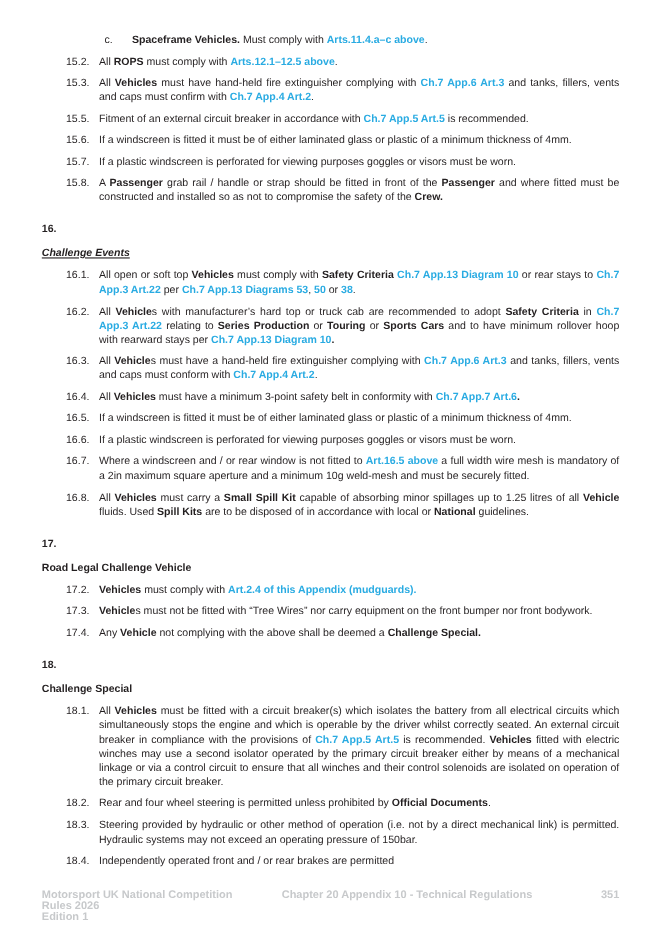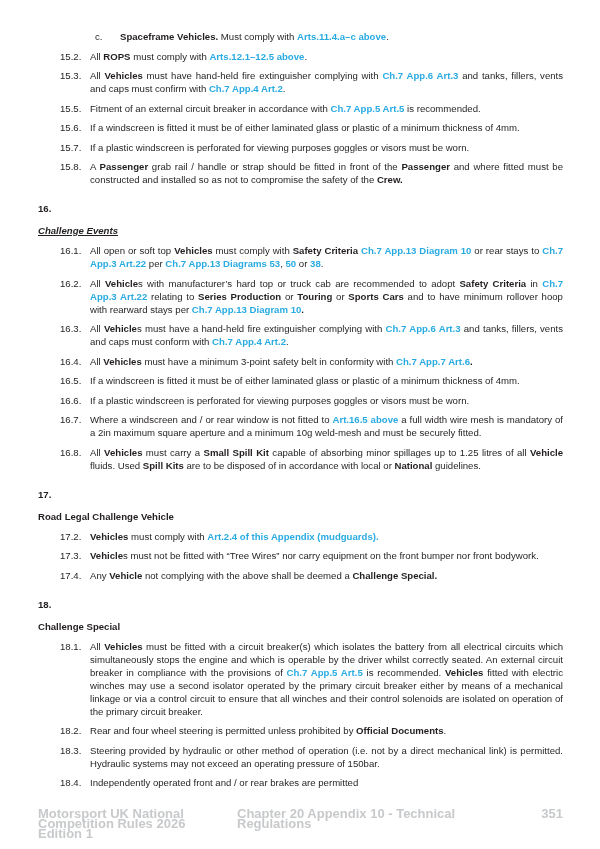--- a/index.html
+++ b/index.html
@@ -46,27 +46,27 @@
     text-align: justify;
   }
   .b { font-weight: bold; }
   .lnk { color: #29abe2; font-weight: bold; cursor: pointer; }
   .footer {
     position: absolute;
     left: 38px;
     right: 37px;
     top: 809px;
     display: flex;
-    font-size: 13px;
+    font-size: 10px;
     line-height: 10px;
     font-weight: bold;
     color: #c7c9cb;
   }
   .footer-left { width: 199px; }
-  .footer-center { flex: 1; }
+  .footer-center { flex: 1; text-align: center; }
   .footer-right { width: 60px; text-align: right; }
 </style>
 </head>
 <body>
 
 <div class="page">
 
   <div class="doc">
       <section>
         <div class="item indent3">

